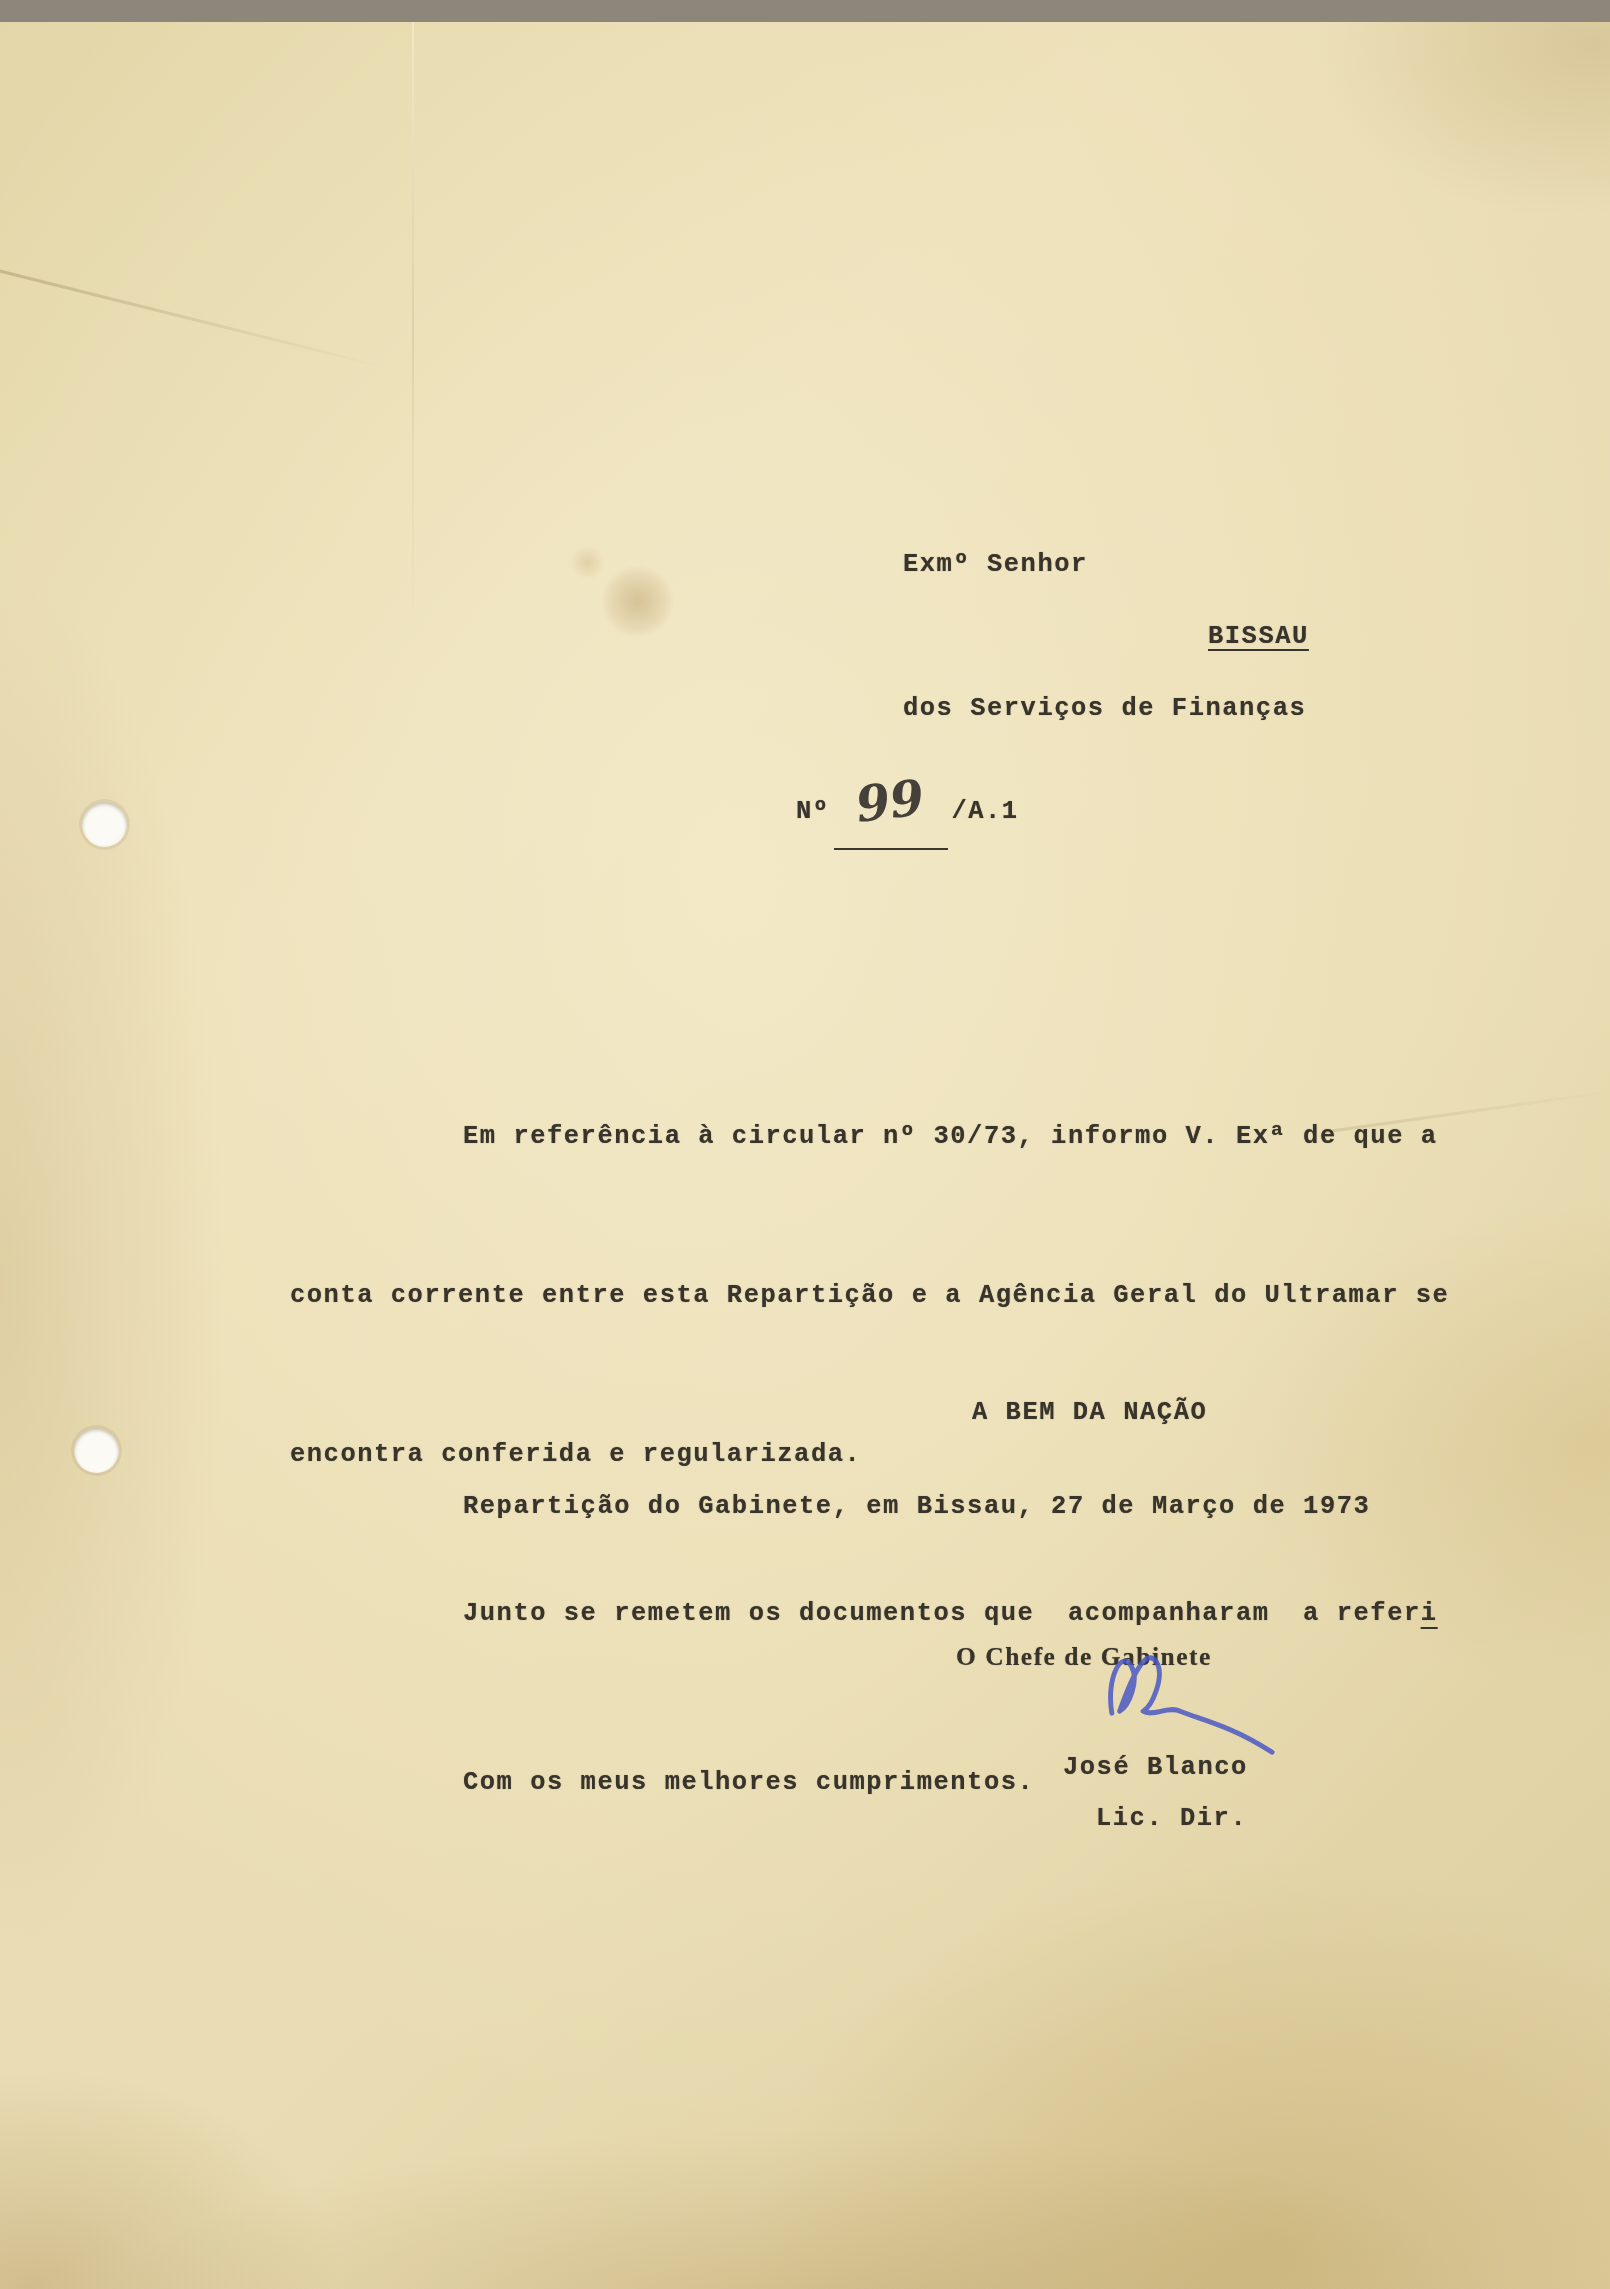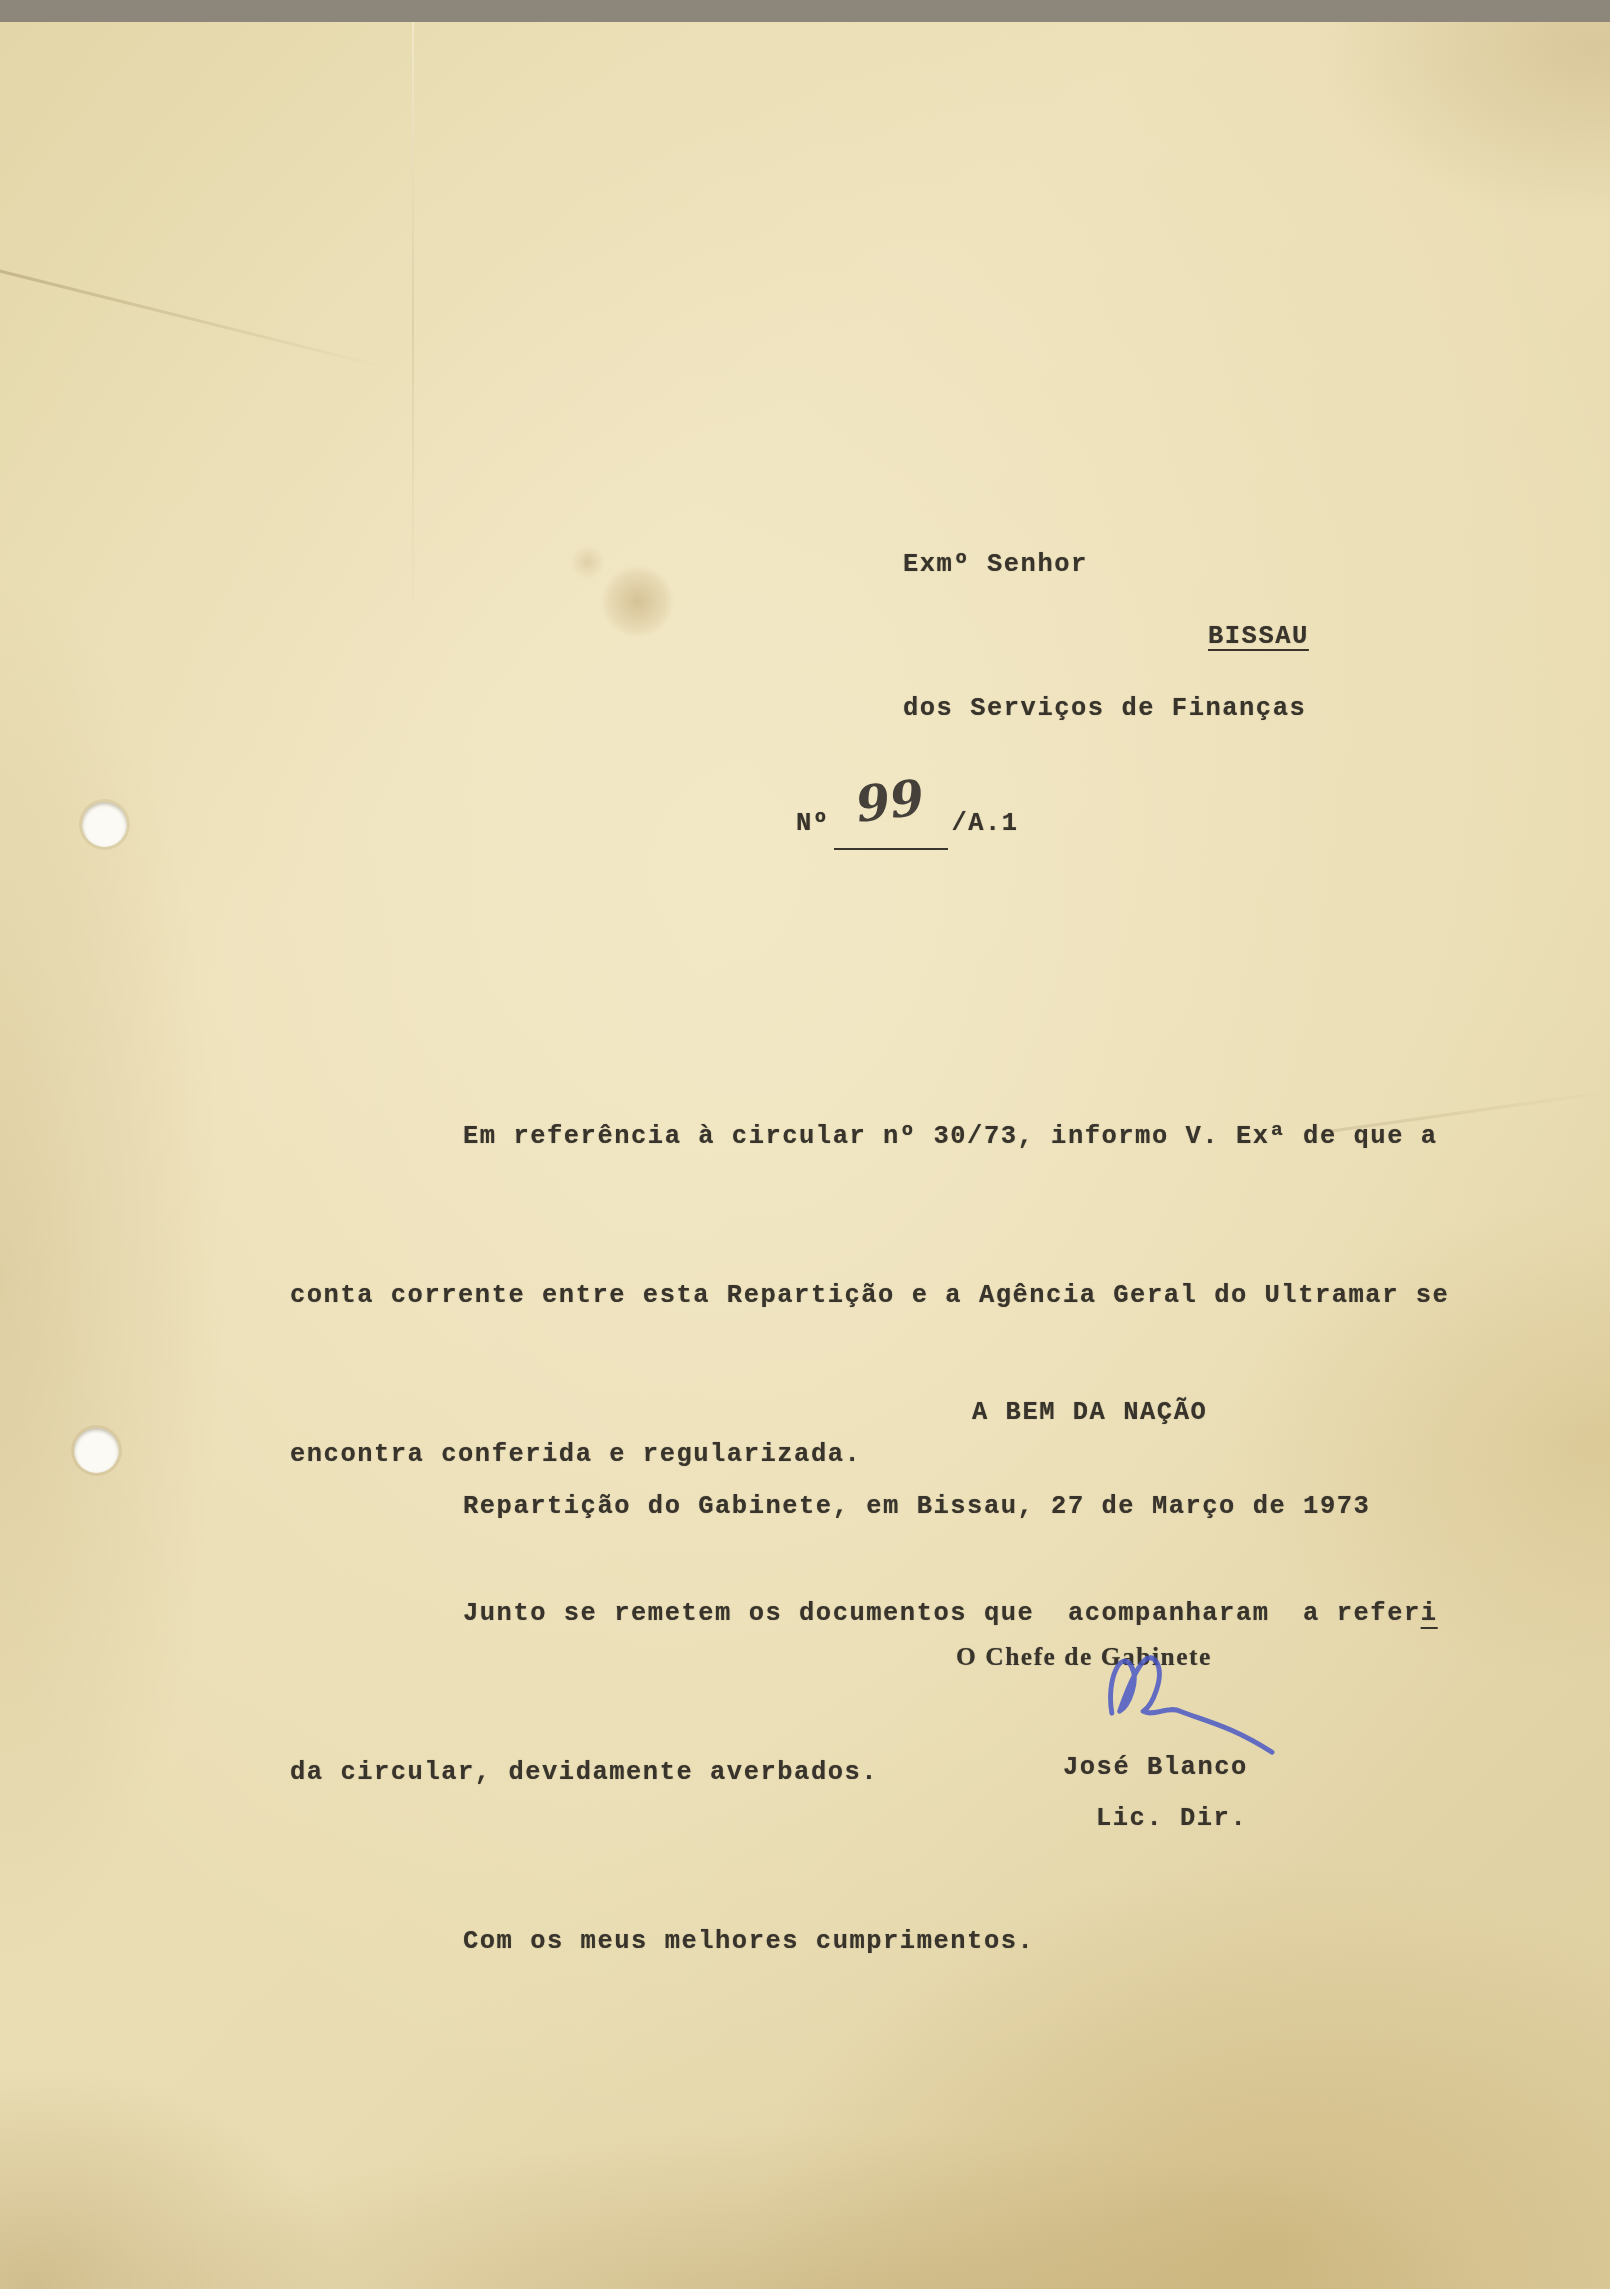--- a/index.html
+++ b/index.html
@@ -35,21 +35,21 @@
     line-height: 53px;
     white-space: pre;
     color: #38342c;
     text-shadow: 0 0 1px rgba(56,52,44,.55);
   }
   .recipient { line-height: 48px; }
   .underlined { text-decoration: underline; text-underline-offset: 5.9px; text-decoration-thickness: 2px; }
   .bodytext .indent { padding-left: 173px; }
   .gap-before { margin-top: 9.8px; }
   .hyphen-cont { text-decoration: underline; text-underline-offset: 6.9px; text-decoration-thickness: 2px; }
-  .refline { display: flex; align-items: flex-end; }
+  .refline { display: flex; align-items: flex-start; }
   .ref-blank {
     display: inline-block;
     width: 114px;
     border-bottom: 2.9px solid #3b372e;
     text-align: center;
     margin: 0 3.9px;
   }
   .handwritten-number {
     display: inline-block;
     position: relative;
@@ -113,21 +113,20 @@
     <span>Nº</span>
     <span class="ref-blank"><span class="handwritten-number">99</span></span>
     <span>/A.1</span>
   </div>
 
   <div class="typed bodytext" style="left:290px; top:982px;">
     <div class="indent">Em referência à circular nº 30/73, informo V. Exª de que a</div>
     <div>conta corrente entre esta Repartição e a Agência Geral do Ultramar se</div>
     <div>encontra conferida e regularizada.</div>
     <div class="indent"><span>Junto se remetem os documentos que  acompanharam  a refer</span><span class="hyphen-cont">i</span></div>
-    <div>da circular, devidamente averbados.</div>
     <div class="indent gap-before">Com os meus melhores cumprimentos.</div>
   </div>
 
   <div class="typed" style="left:972px; top:1364px;">A BEM DA NAÇÃO</div>
   <div class="typed" style="left:463px; top:1458px;">Repartição do Gabinete, em Bissau, 27 de Março de 1973</div>
   <div class="typed" style="left:956px; top:1608px;font-family:Liberation Serif, serif;">O Chefe de Gabinete</div>
 
   <div class="signature-wrap">
     <svg viewBox="0 0 210 130">
       <path d="M 26,78 C 20,42 36,12 46,30 C 54,44 44,70 34,76

